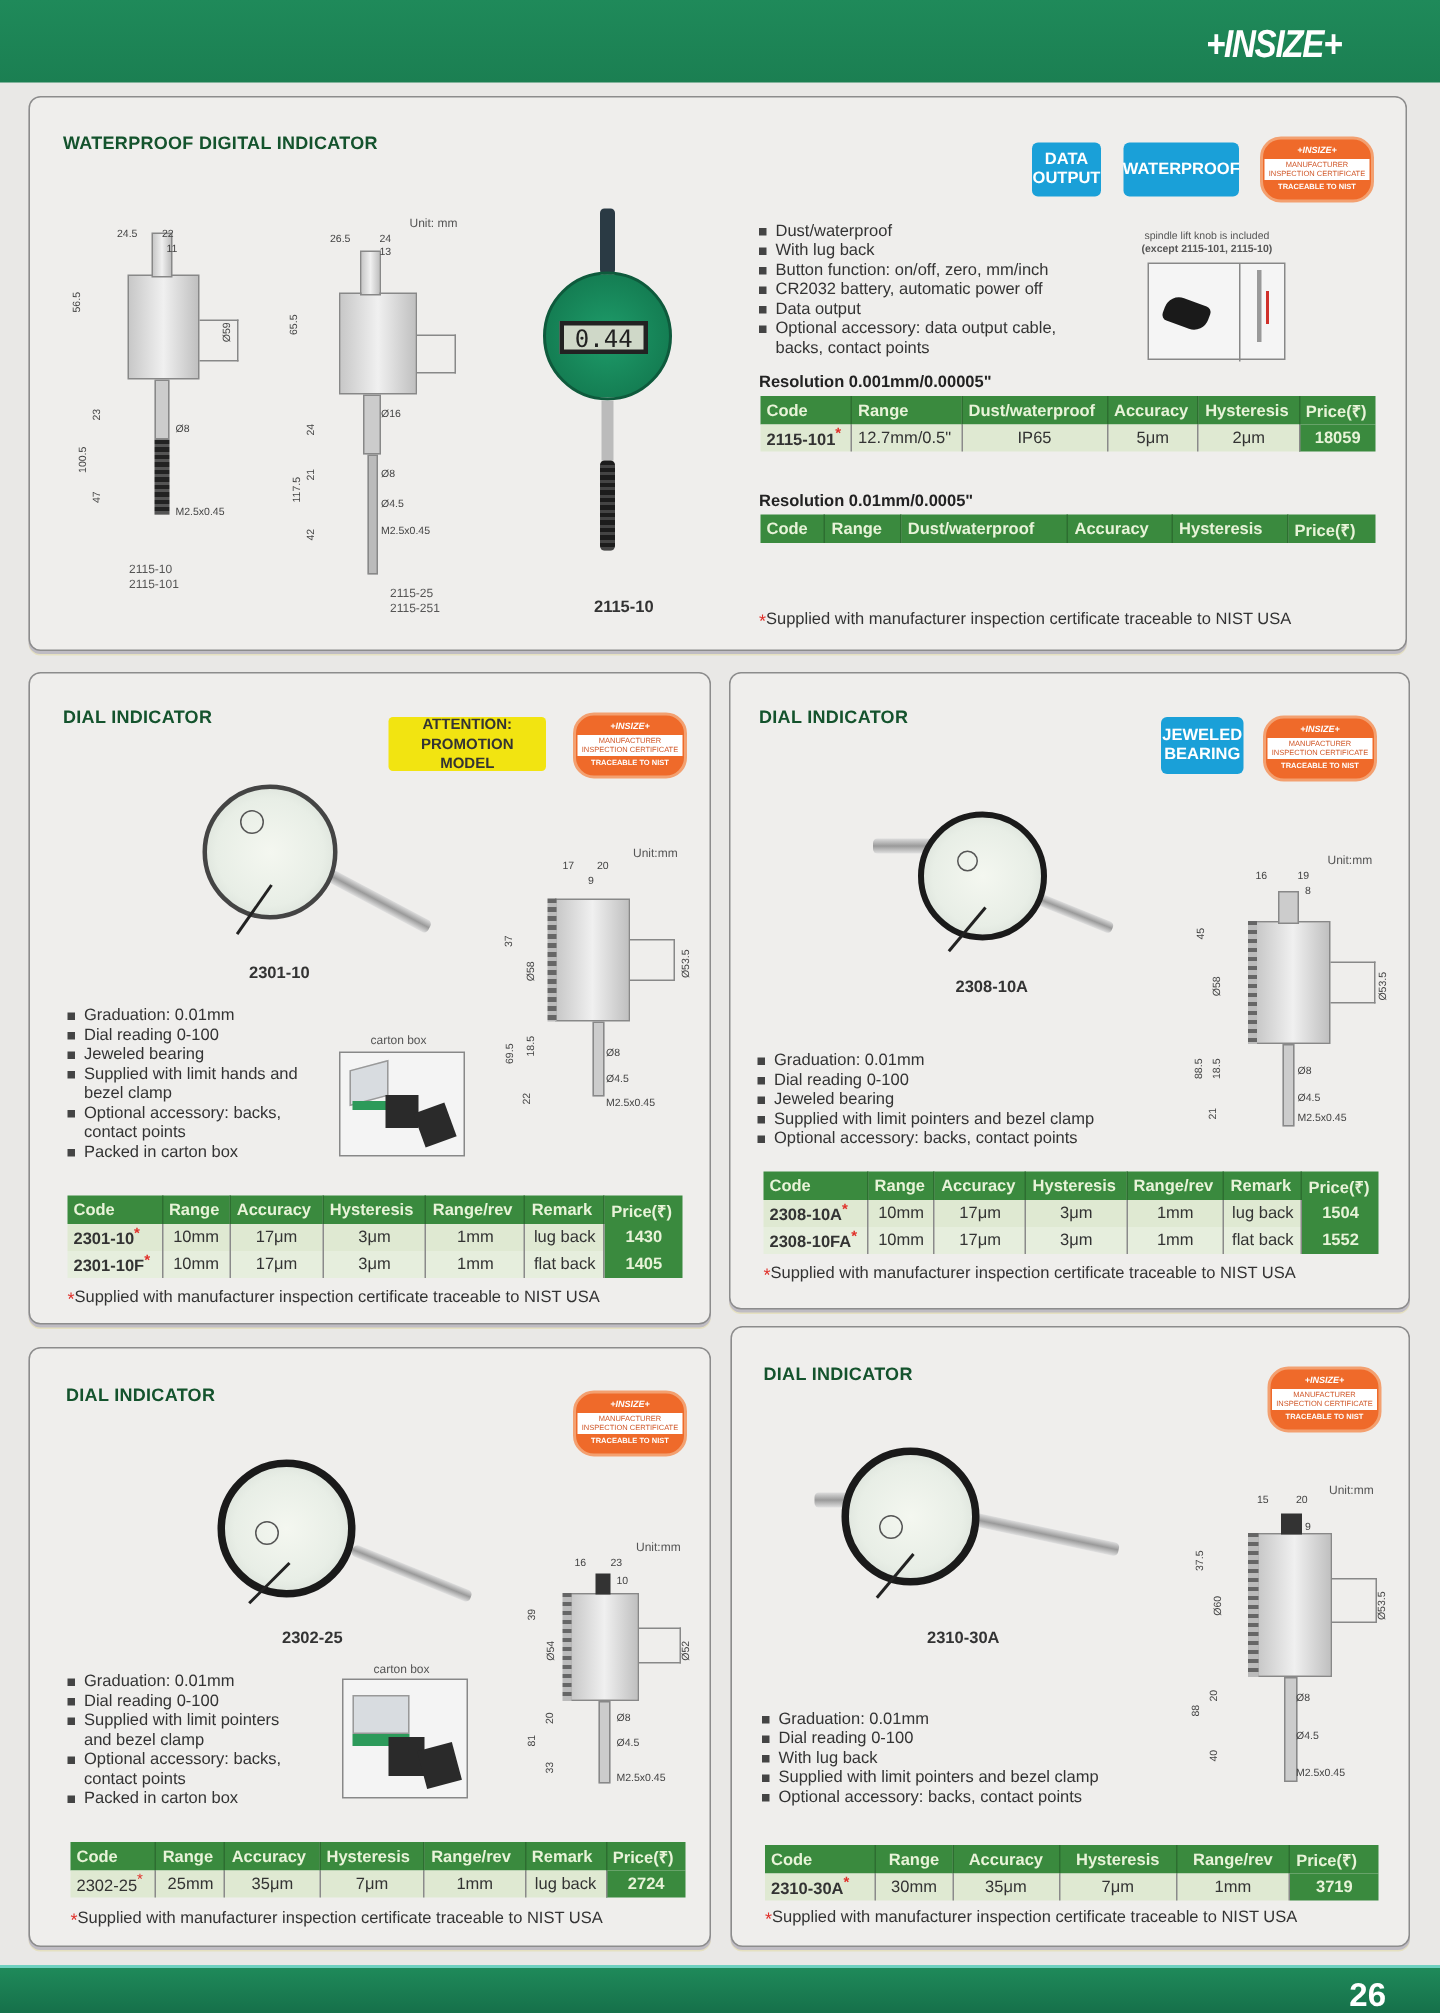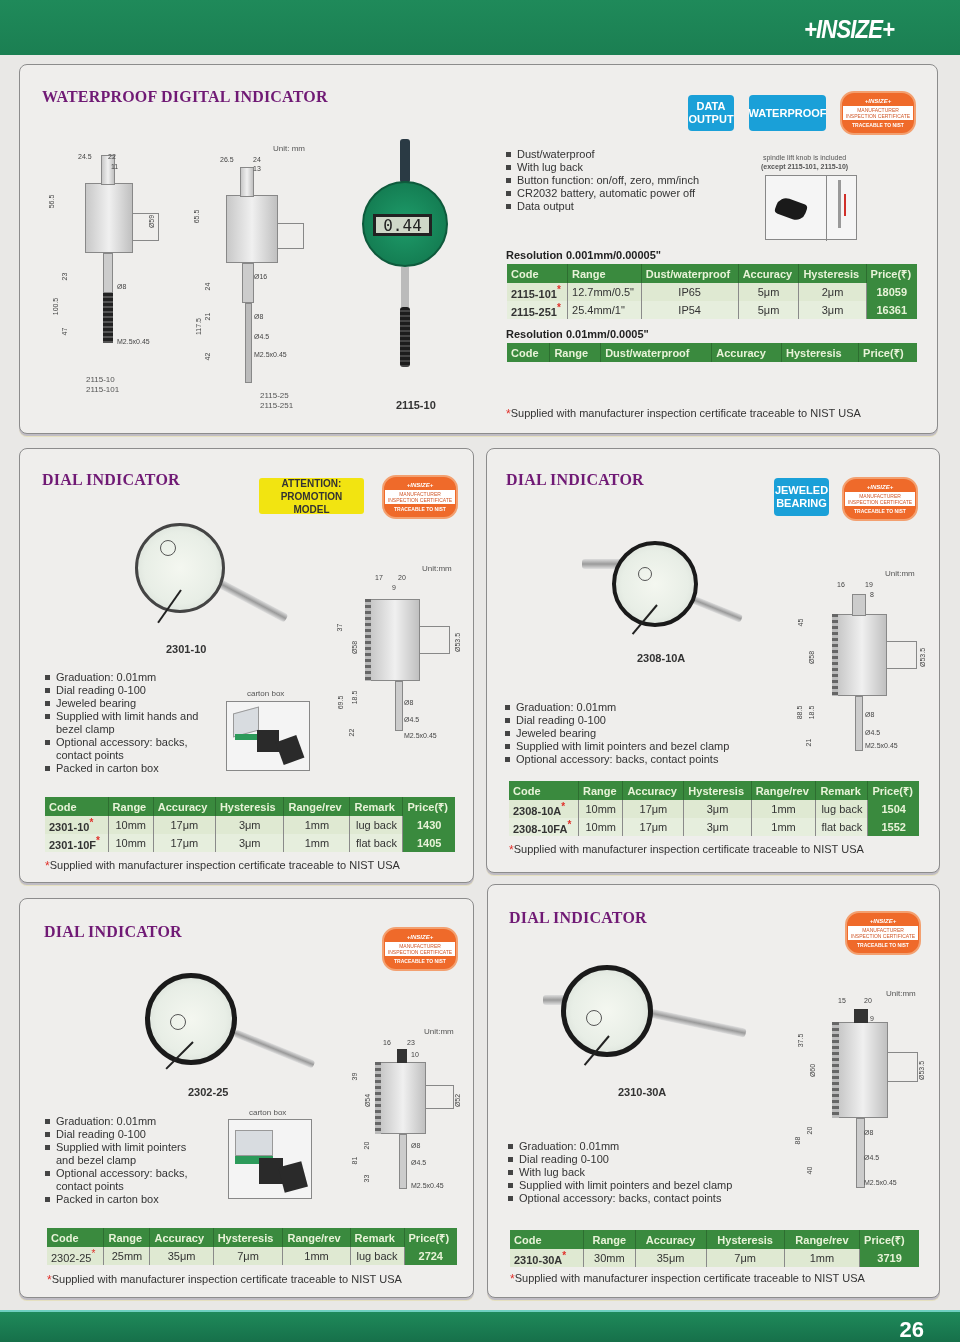--- a/index.html
+++ b/index.html
@@ -31,23 +31,22 @@
     color: #fff; font-weight: bold; font-size: 22px;
   }
   .panel {
     position: absolute;
     background: #efeeec;
     border: 1px solid #8c8c8c;
     border-radius: 8px;
     box-shadow: 0 2px 0 rgba(120,120,200,0.35), 0 3px 0 rgba(220,200,80,0.25);
   }
   .panel-title {
-    position: absolute; font-weight: bold; font-size: 16px; color: #701a75;
+    position: absolute; font-weight: bold; font-size: 12px; color: #14532d;
     letter-spacing: 0.2px;
-    font-family: Liberation Serif, serif;
   }
   .badge-blue {
     position: absolute; background: #1aa0d8; color: #fff;
     font-size: 11px; font-weight: bold; text-align: center;
     border-radius: 4px; display: flex; align-items: center; justify-content: center;
     line-height: 13px; padding: 2px 4px;
   }
   .badge-yellow {
     position: absolute; background: #f2e411; color: #333;
     font-size: 10px; font-weight: bold; text-align: center;
@@ -193,20 +192,21 @@
     <div style="position:absolute;left:40px;top:170px;width:10px;height:60px;background:repeating-linear-gradient(180deg,#1c1c1c 0 3px,#444 3px 5px);border-radius:3px;"></div>
   </div>
   <div class="model-label" style="left:376px;top:334px;">2115-10</div>
 
   <ul class="feat" style="left:486px;top:83px;width:215px;">
     <li>Dust/waterproof</li>
     <li>With lug back</li>
     <li>Button function: on/off, zero, mm/inch</li>
     <li>CR2032 battery, automatic power off</li>
     <li>Data output</li>
+    <li>Optional accessory: data output cable, backs, contact points</li>
   </ul>
 
   <div class="label-small" style="left:741px;top:88px;text-align:center;line-height:9px;font-size:7px;">
     <span>spindle lift knob is included</span><br><span style="font-weight:bold;">(except 2115-101, 2115-10)</span>
   </div>
   <div class="knob-photo" style="left:745px;top:110px;width:92px;height:65px;">
     <div style="position:absolute;left:10px;top:24px;width:30px;height:18px;background:#1a1a1a;border-radius:10px 4px 10px 4px;transform:rotate(20deg);"></div>
     <div style="position:absolute;left:60px;top:0;width:1px;height:65px;background:#888;"></div>
     <div style="position:absolute;left:72px;top:4px;width:3px;height:48px;background:#999;"></div>
     <div style="position:absolute;left:78px;top:18px;width:2px;height:22px;background:#d0302a;"></div>
@@ -223,28 +223,20 @@
       <th>Hysteresis</th>
           <th style="border-right:none;">Price(₹)</th>
     </tr>
     <tr>
       <td class="code"><span>2115-101</span><span class="star">*</span></td>
       <td style="text-align:left;">12.7mm/0.5"</td>
       <td>IP65</td>
       <td>5μm</td>
       <td>2μm</td>
       <td class="price">18059</td>
-    </tr>
-    <tr>
-      <td class="code"><span>2115-251</span><span class="star">*</span></td>
-      <td style="text-align:left;">25.4mm/1"</td>
-      <td>IP54</td>
-      <td>5μm</td>
-      <td>3μm</td>
-      <td class="price">16361</td>
     </tr>
   </tbody>
     </table>
 
   <div class="subhead" style="left:486px;top:263px;">Resolution 0.01mm/0.0005"</div>
   <table class="spec" style="left:487px;top:278px;width:410px;">
     <tbody>
         <tr>
       <th>Code</th>
           <th>Range</th>

